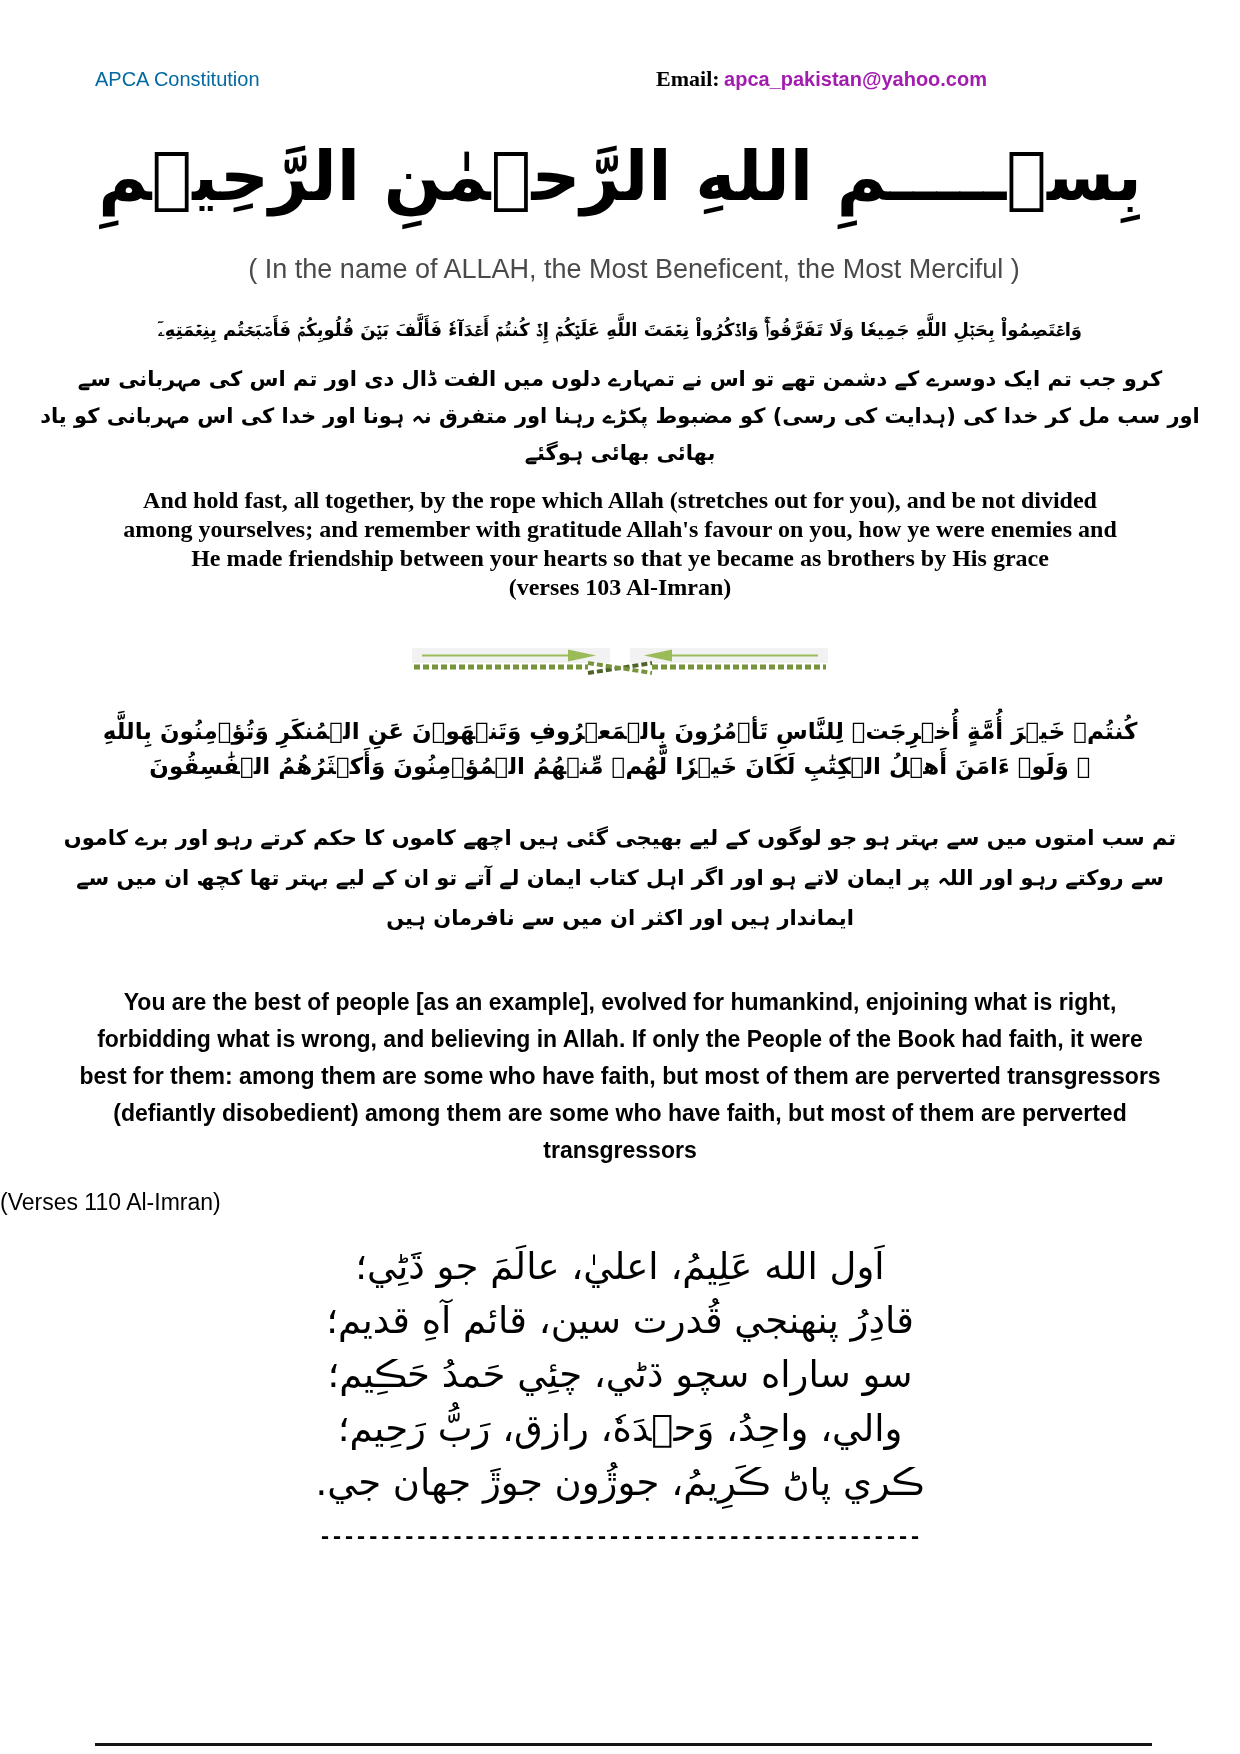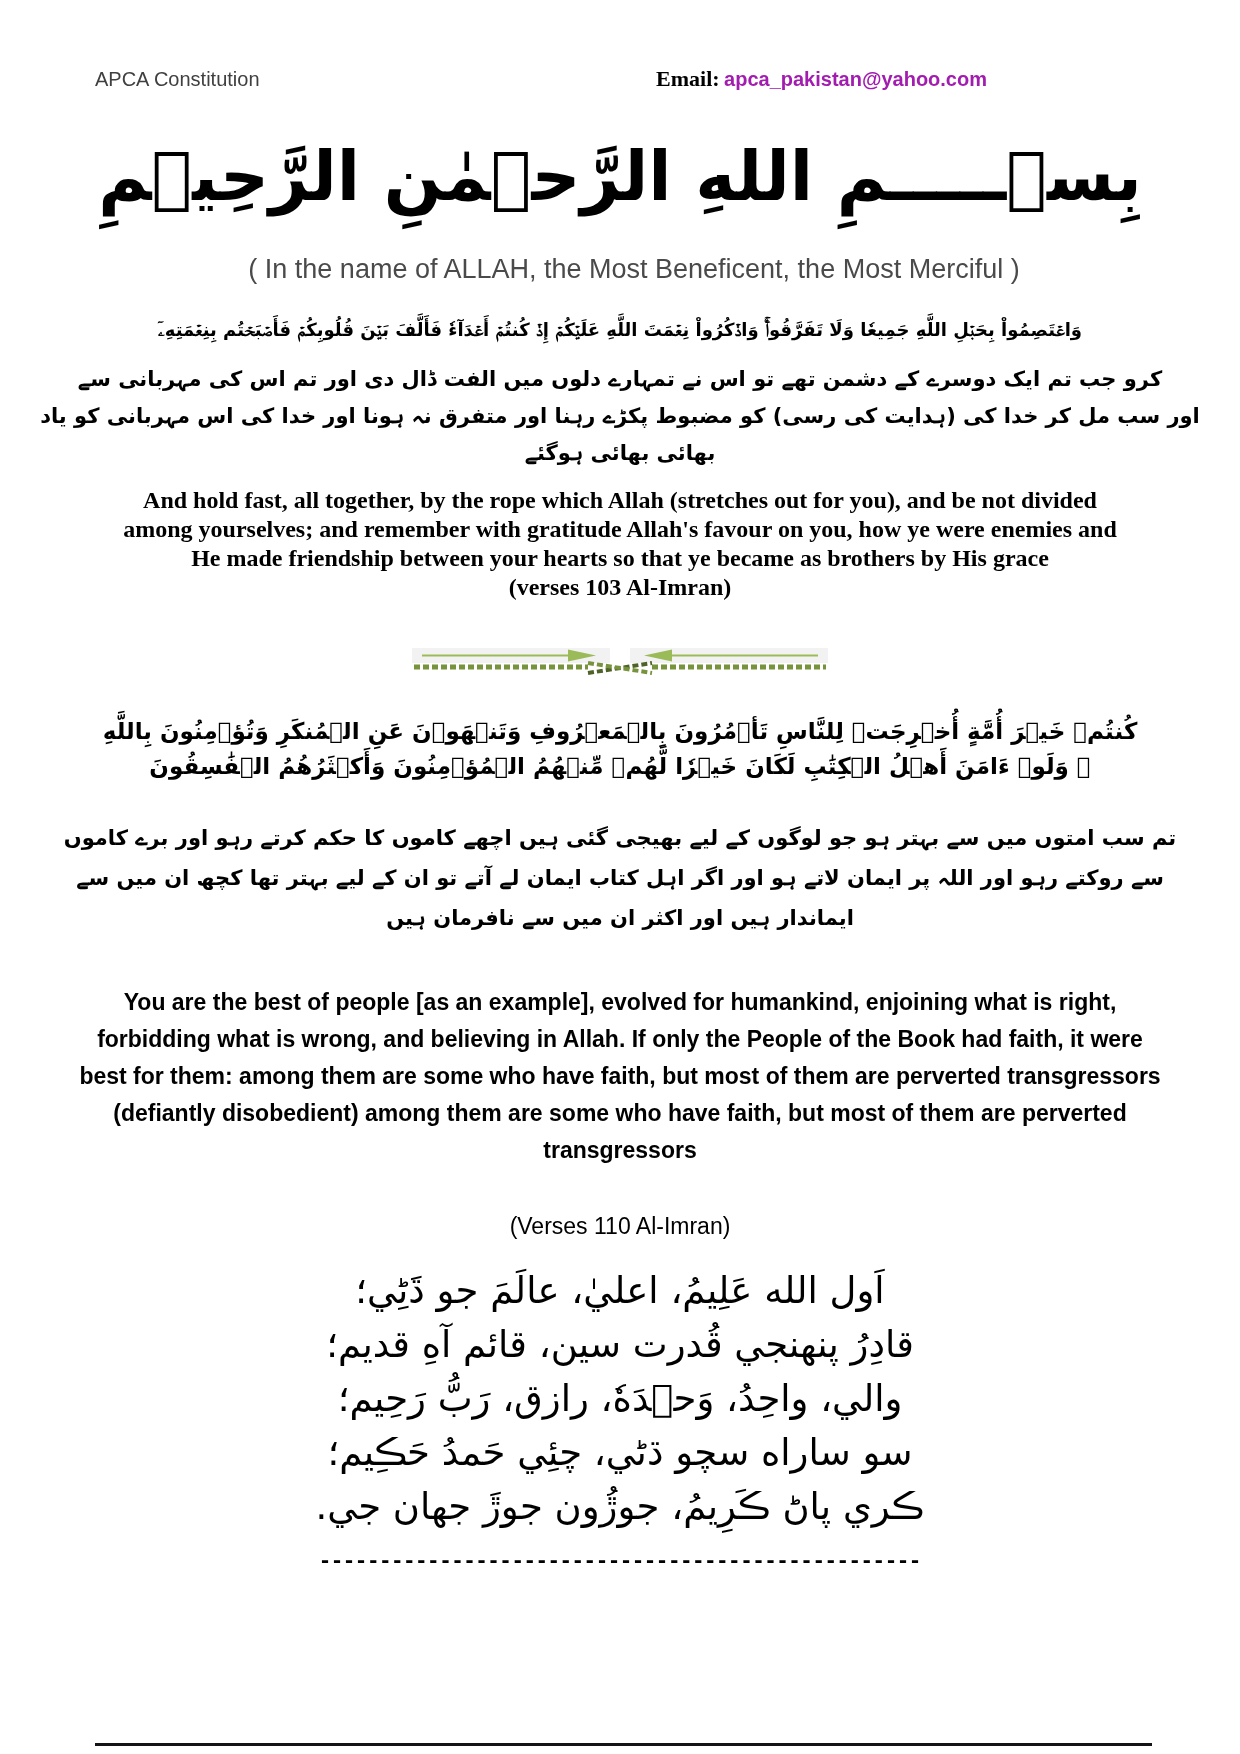--- a/index.html
+++ b/index.html
@@ -4,21 +4,21 @@
 <style>
   * { margin:0; padding:0; box-sizing:border-box; }
   html,body { background:#ffffff; }
   .page {
     width:1240px; height:1754px; position:relative; overflow:hidden;
     background:#ffffff; font-family:"Liberation Sans", sans-serif; color:#000;
   }
   
   .header { display:flex; justify-content:space-between; align-items:baseline;
             padding:66px 253px 0 95px; }
-  .doc-title { font-size:20px; color:#404040; }
+  .doc-title { font-size:20px; color:#0369a1; }
   .email-wrap { white-space:nowrap; }
   .email-label { font-family:"Liberation Serif", serif; font-weight:bold; font-size:22px; color:#000; }
   .email-link { font-weight:bold; font-size:20px; color:#a21caf; text-decoration:none; }
   
   .bismillah { text-align:center; margin-top:26px; height:118px; line-height:118px;
                font-family:"DejaVu Sans", sans-serif; font-size:68px; font-weight:bold;
                direction:rtl; white-space:nowrap; }
   .bismillah-caption { text-align:center; margin-top:18px; font-size:27px; color:#4a4a4a;padding-left:28px; }
   
   .arabic-103 { text-align:center; margin-top:34px; direction:rtl; white-space:nowrap;
@@ -38,21 +38,21 @@
   
   .divider { width:420px; margin:44px auto 0; display:block; }
   
   .arabic-110 { text-align:center; margin-top:38px; direction:rtl;
                 font-family:"DejaVu Sans", sans-serif; font-size:23px; font-weight:bold;
                 line-height:35px; }
   .arabic-110 div { white-space:nowrap; }
   
   .english-110 { margin:46px auto 0; width:1095px; text-align:center;
                  font-weight:bold; font-size:23px; line-height:37px; }
-  .ref-110 { text-align:center; margin-top:44px; font-size:23px; }
+  .ref-110 { text-align:left; margin-top:20px; font-size:23px; }
   
   .poem { text-align:center; margin-top:24px; direction:rtl;
           font-family:"DejaVu Sans", sans-serif; font-size:37px; line-height:54px; }
   .poem div { white-space:nowrap; }
   
   .dashes { text-align:center; margin-top:14px;
             font-family:"DejaVu Sans Mono", monospace; font-weight:bold; font-size:20px;
             letter-spacing:0; color:#000; }
   
   .bottom-rule { position:absolute; left:95px; right:88px; bottom:8px; height:3px; background:#141414; }
@@ -109,22 +109,22 @@
     <div>ایماندار ہیں اور اکثر ان میں سے نافرمان ہیں</div>
   </div>
 
   <div class="english-110">You are the best of people [as an example], evolved for humankind, enjoining what is right, forbidding what is wrong, and believing in Allah. If only the People of the Book had faith, it were best for them: among them are some who have faith, but most of them are perverted transgressors (defiantly disobedient)   among them are some who have faith, but most of them are perverted transgressors</div>
 
   <div class="ref-110">(Verses 110 Al-Imran)</div>
 
   <div class="poem">
     <div>اَول الله عَلِيمُ، اعليٰ، عالَمَ جو ڌَڻِي؛</div>
     <div>قادِرُ پنهنجي قُدرت سين، قائم آهِ قديم؛</div>
+    <div>سو ساراه سچو ڌڻي، چئِي حَمدُ حَڪِيم؛</div>
     <div>والي، واحِدُ، وَحۡدَهٗ، رازق، رَبُّ رَحِيم؛</div>
-    <div>سو ساراه سچو ڌڻي، چئِي حَمدُ حَڪِيم؛</div>
     <div>ڪري پاڻ ڪَرِيمُ، جوڙُون جوڙَ جهان جي.</div>
   </div>
 
   <div class="dashes">--------------------------------------------------</div>
 
   <div class="bottom-rule"></div>
 
 </div>
 
 </body></html>

